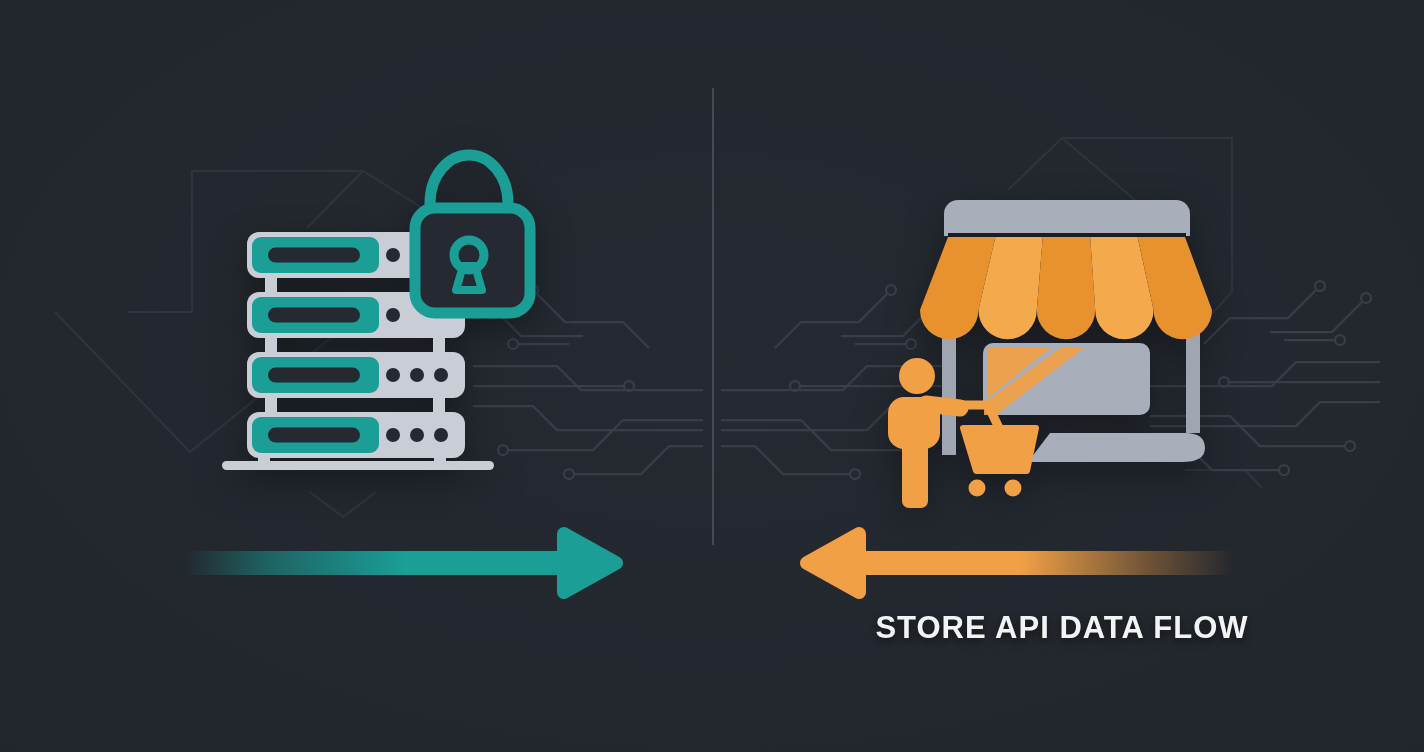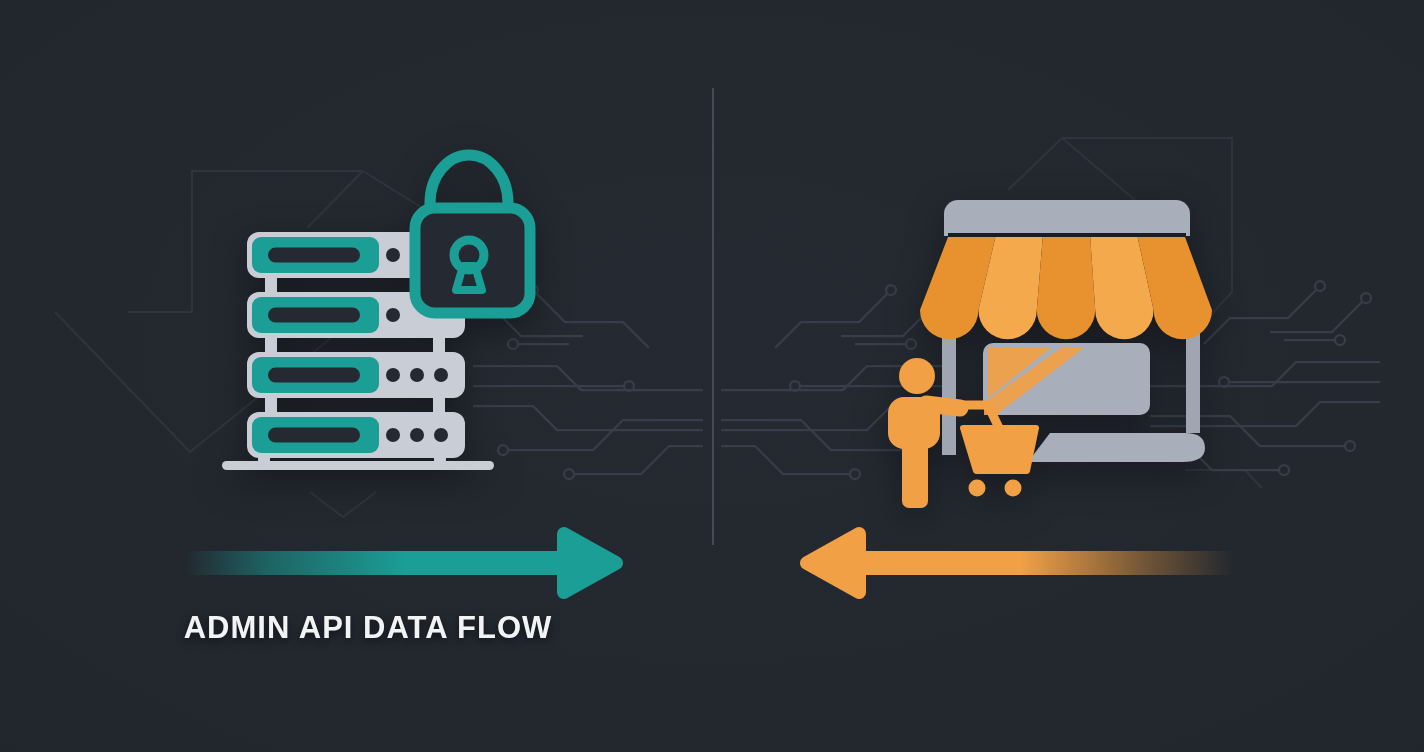--- a/index.html
+++ b/index.html
@@ -199,15 +199,15 @@
   <div class="shaft shaft-admin"></div>
   <svg class="abs head-admin" width="70" height="78" viewBox="0 0 70 78">
     <path d="M8 10 L60 39 L8 68 Z"></path>
   </svg>
 
   <div class="shaft shaft-store"></div>
   <svg class="abs head-store" width="70" height="78" viewBox="0 0 70 78">
     <path d="M62 10 L10 39 L62 68 Z"></path>
   </svg>
 
-  <div class="flow-label label-admin">ADMIN API DATA FLOW</div>
+  <div class="flow-label label-store">STORE API DATA FLOW</div>
 
 </div>
 
 </body></html>

